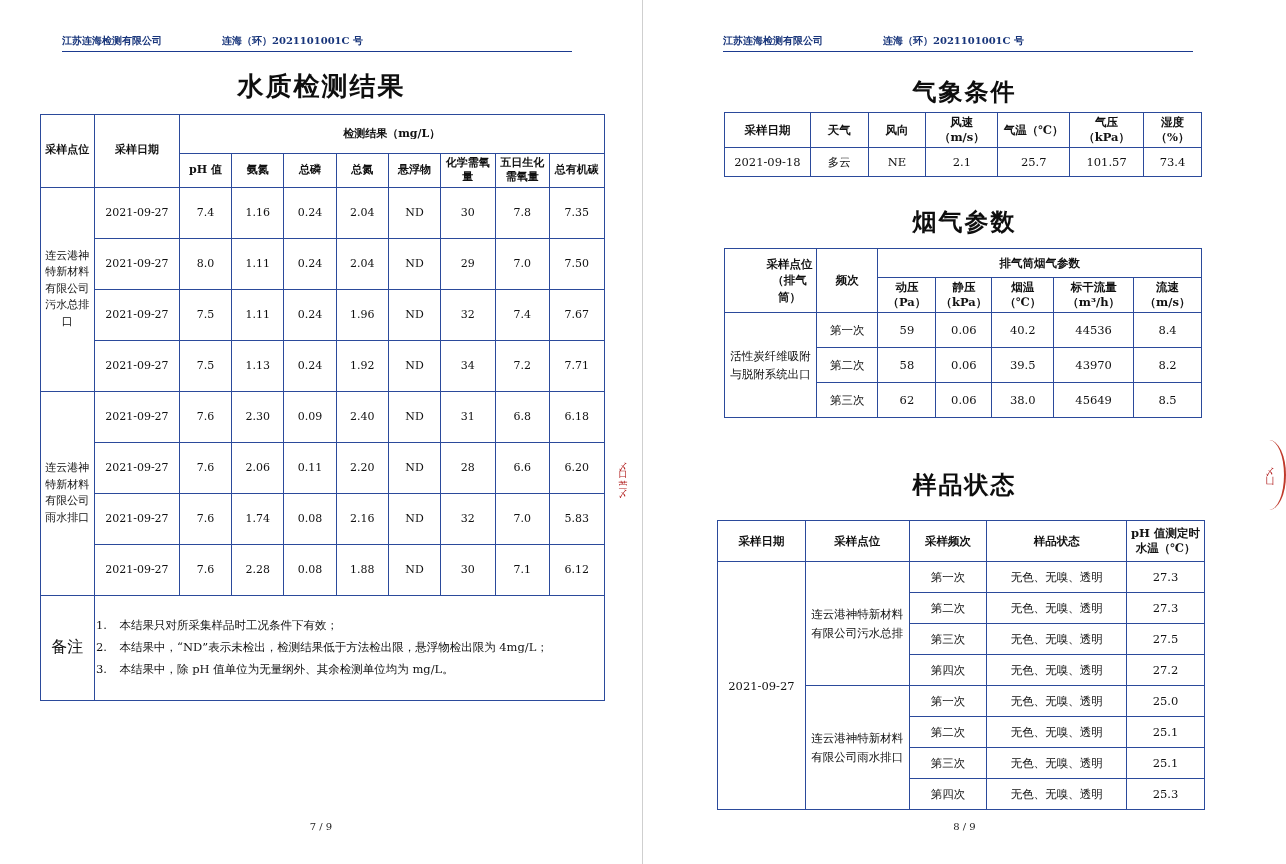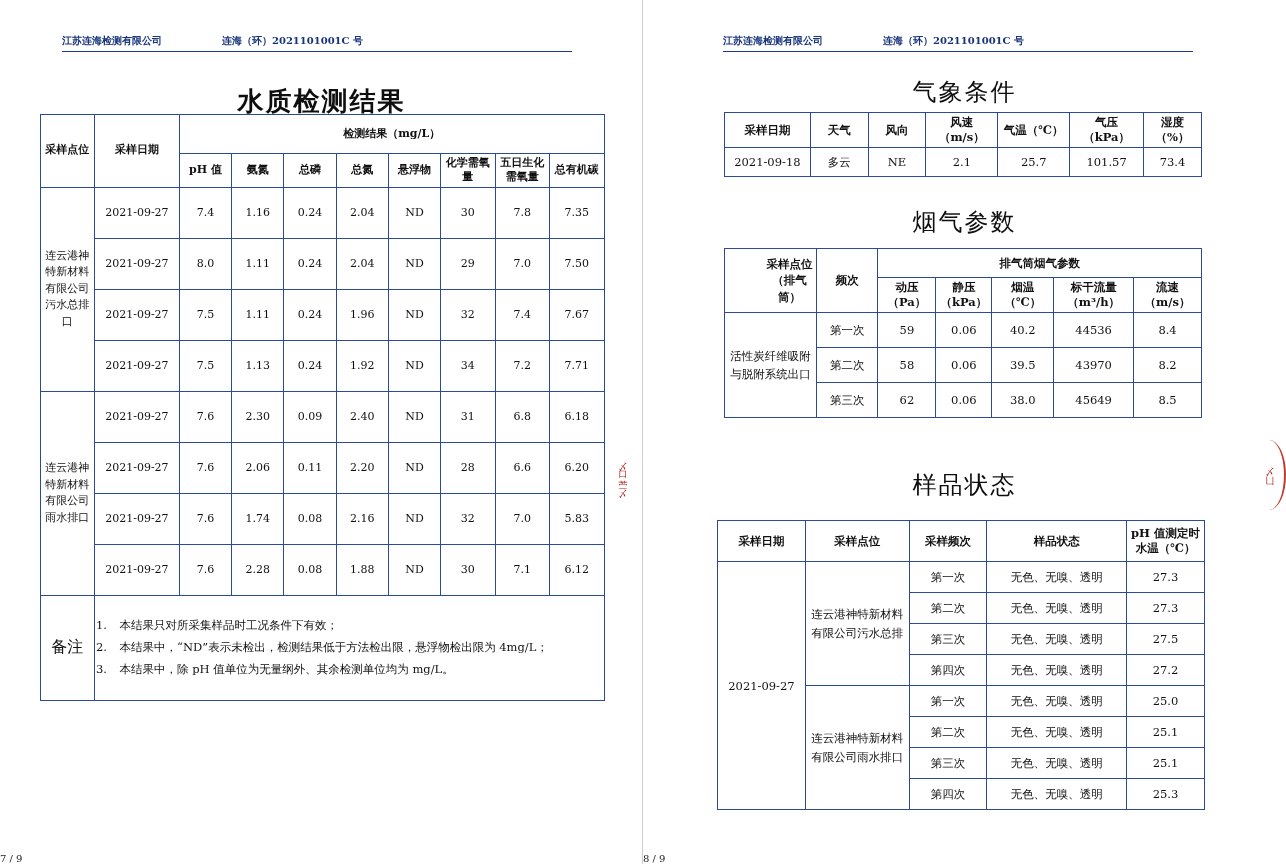--- a/index.html
+++ b/index.html
@@ -40,21 +40,21 @@
     font-size:26px;
     font-weight:bold;
     letter-spacing:2px;
     margin:16px 0 12px 0;
     font-family:"DejaVu Serif","Liberation Serif",serif;
     color:#0e0e0e;
   }
   h2.sec-title{
     text-align:center;
     font-size:24px;
-    font-weight:normal;
+    font-weight:bold;
     letter-spacing:2px;
     margin:14px 0 10px 0;
     font-family:"DejaVu Serif","Liberation Serif",serif;
     color:#0e0e0e;
   }
 
   table{
     border-collapse:collapse;
     font-size:11px;
     font-family:"DejaVu Serif","Liberation Serif",serif;
@@ -91,23 +91,23 @@
 
   .tbl-smoke{width:478px;margin:0 auto;}
   .tbl-smoke td,.tbl-smoke th{height:24px;font-size:11.5px;}
   .tbl-smoke .tall{height:30px;}
 
   .tbl-sample{width:488px;margin:0 auto;}
   .tbl-sample td,.tbl-sample th{height:26px;font-size:11.5px;}
 
   .pagenum{
     position:absolute;
-    bottom:0;
+    bottom:32px;
     width:100%;
-    text-align:left;
+    text-align:center;
     font-size:10px;
     font-family:"DejaVu Serif","Liberation Serif",serif;
     color:#222;
   }
 
   .edge-mark{
     position:absolute;
     font-size:9px;
     color:#b11c1c;
     writing-mode:vertical-rl;
@@ -127,21 +127,21 @@
 <div class="page page-left">
 
   <div style="position:absolute;left:62px;top:34px;width:510px;">
     <div class="hdr">
       <span class="company">江苏连海检测有限公司</span>
       <span class="rptno">连海（环）2021101001C 号</span>
     </div>
     <div class="hdr-line"></div>
   </div>
 
-  <div style="position:absolute;left:0;top:68px;width:643px;">
+  <div style="position:absolute;left:0;top:53px;width:643px;">
     <h1 class="doc-title">水质检测结果</h1>
   </div>
 
   <div style="position:absolute;left:22px;top:114px;width:600px;">
     <table class="tbl-water">
       <colgroup>
         <col style="width:50px">
         <col style="width:78px">
         <col style="width:48px">
         <col style="width:48px">

